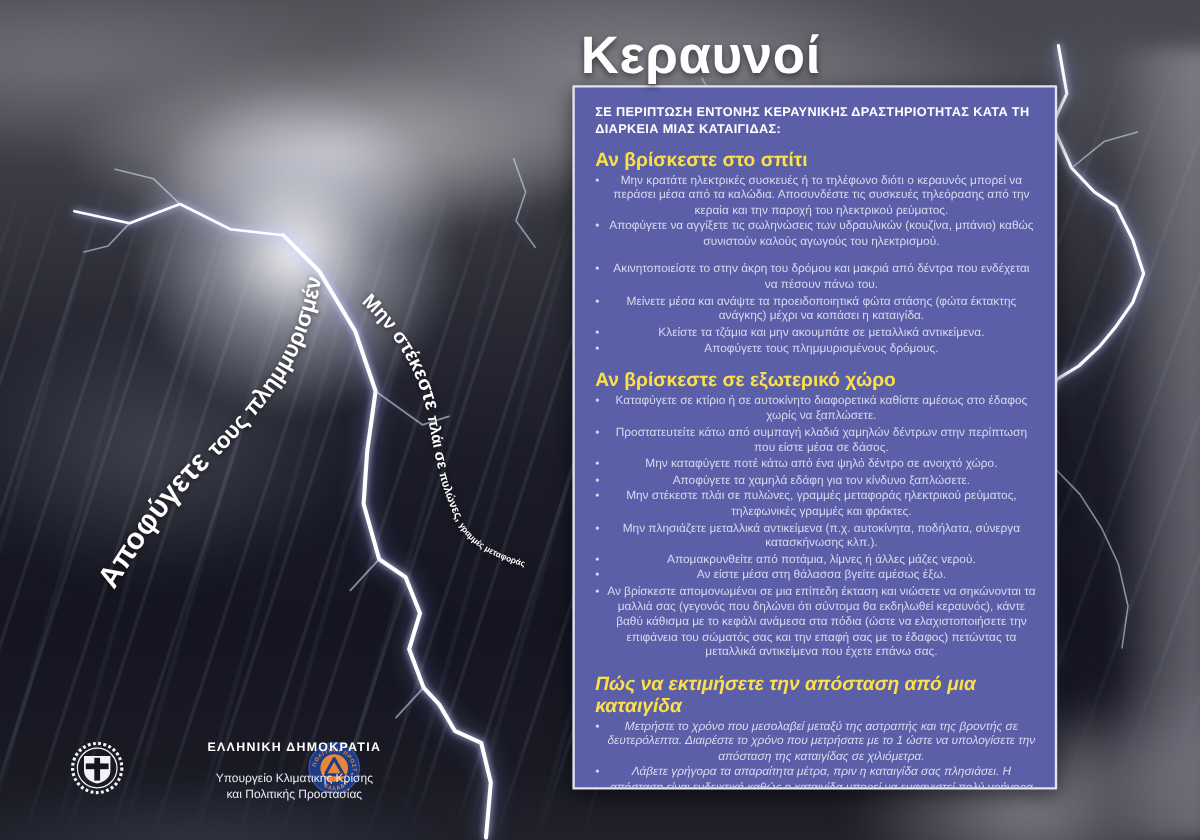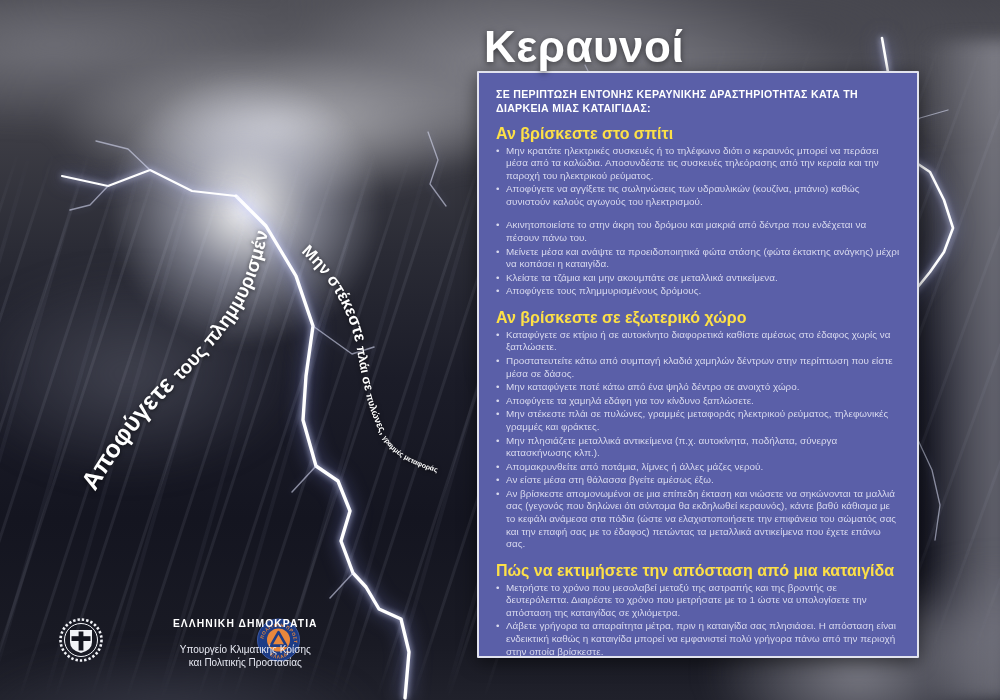--- a/index.html
+++ b/index.html
@@ -57,32 +57,32 @@
     filter:drop-shadow(0 0 3px rgba(205,212,255,.95)) drop-shadow(0 0 9px rgba(150,160,255,.55));}
   .bolt-faint{fill:none;stroke:rgba(225,230,255,.55);stroke-linecap:round;stroke-linejoin:round;
     filter:drop-shadow(0 0 4px rgba(170,180,255,.4));}
   .curvetext{fill:#ffffff;font-family:"Liberation Sans",sans-serif;font-weight:bold;
     filter:drop-shadow(0 1px 2px rgba(0,0,0,.6));}
   
   #title{position:absolute;left:484px;top:22px;margin:0;color:#ffffff;
     font-size:44px;font-weight:bold;letter-spacing:.5px;z-index:6;
     text-shadow:0 2px 6px rgba(0,0,0,.55);}
   
-  #panel{position:absolute;left:477px;top:71px;width:442px;height:587px;z-index:5;
+  #panel{position:absolute;left:477px;top:71px;width:404px;height:587px;z-index:5;
     box-sizing:border-box;border:2px solid #e2e3ee;border-radius:1px;
     padding:15px 16px 10px 17px;overflow:hidden;
     box-shadow:0 4px 18px rgba(0,0,0,.5);}
   .panel-header{color:#ffffff;font-weight:bold;font-size:10.6px;line-height:1.3;
     letter-spacing:.3px;margin-bottom:9px;}
   .section{margin-bottom:11px;}
   .sec-heading{color:#fde047;font-weight:bold;font-size:16px;margin-bottom:2px;}
-  .section ul{margin:0;padding:0;list-style:none;}
+  .section ul{margin:0;padding:0;list-style:none;text-align:center;}
   .section li{color:#d8d9ee;font-size:9.9px;line-height:1.27;padding-left:10px;position:relative;margin-bottom:1px;}
   .section li::before{content:"\2022";position:absolute;left:0;top:0;color:#d8d9ee;}
-  .section.italic .sec-heading,.section.italic li{}
+  .section.italic .sec-heading,.section.italic li{font-style:italic;}
   
   #footer{position:absolute;left:52px;top:608px;width:270px;height:70px;z-index:6;
     display:flex;align-items:center;gap:10px;}
   .ministry{width:170px;text-align:center;color:#eceff6;}
   .ministry .rep{font-size:10.3px;font-weight:bold;letter-spacing:1.1px;color:#ffffff;margin-bottom:14px;}
   .ministry .min{font-size:10px;line-height:1.3;color:#e7e9f2;}
 </style>
 </head>
 <body>
 

